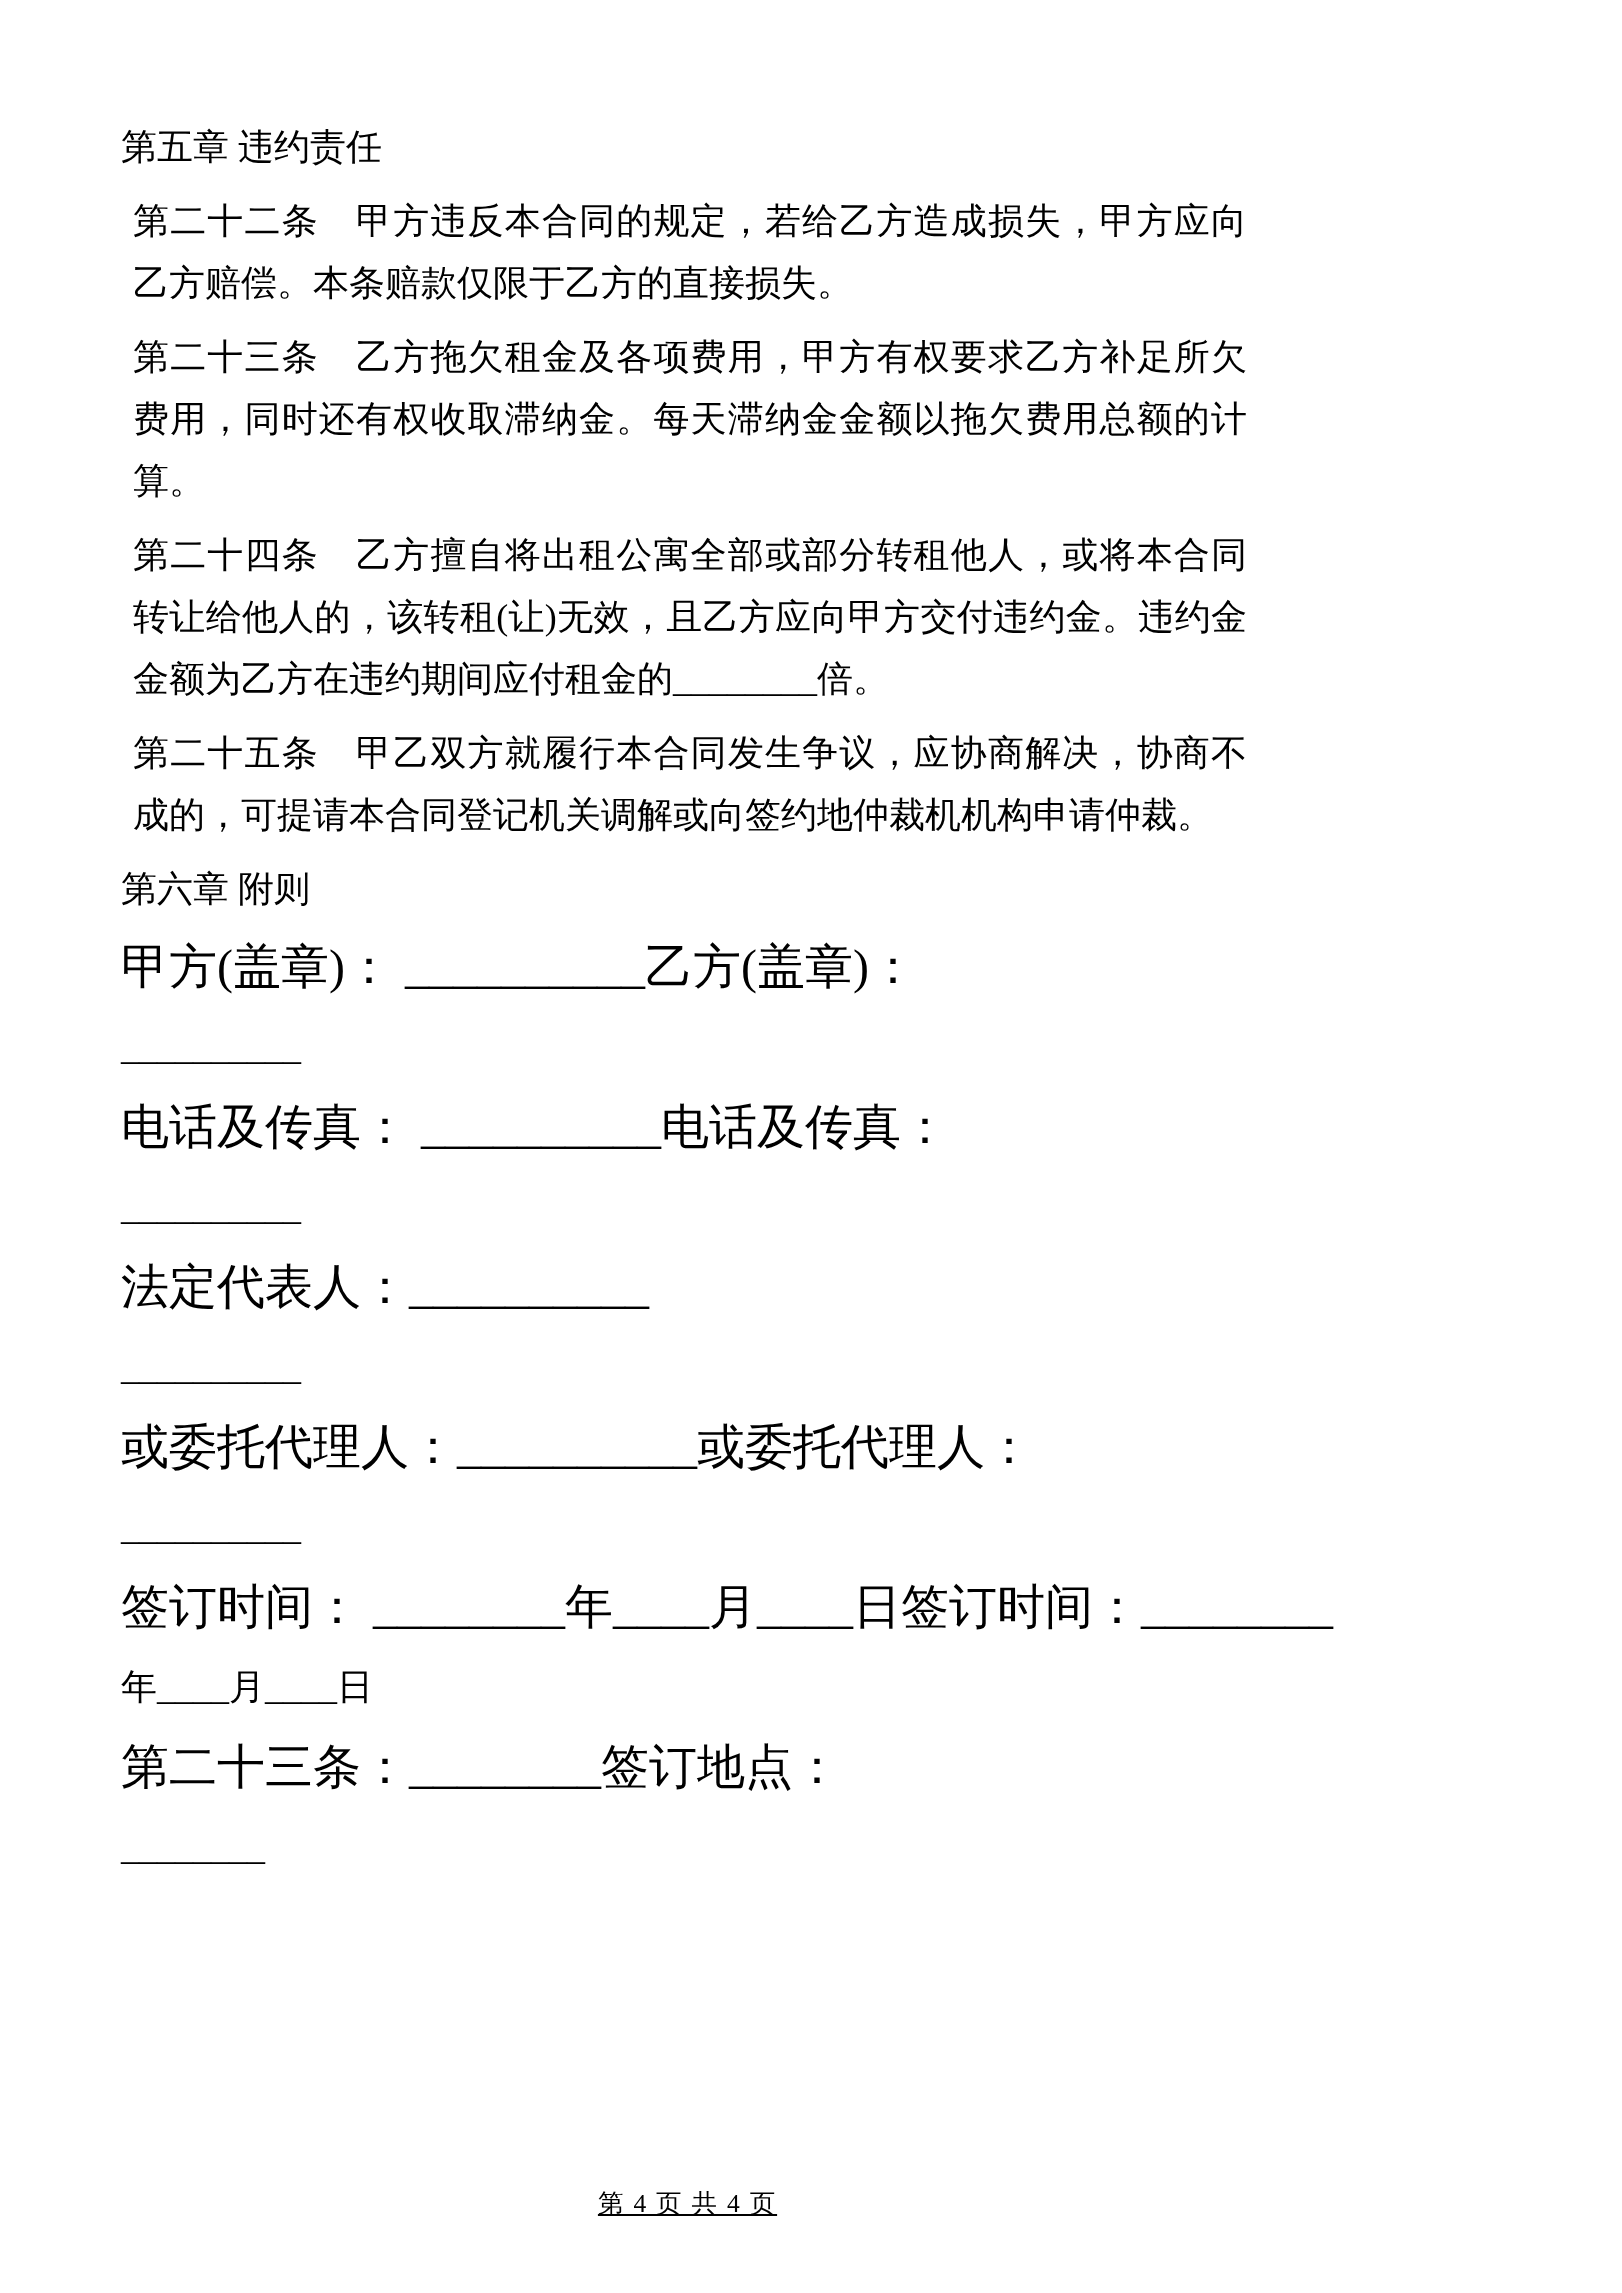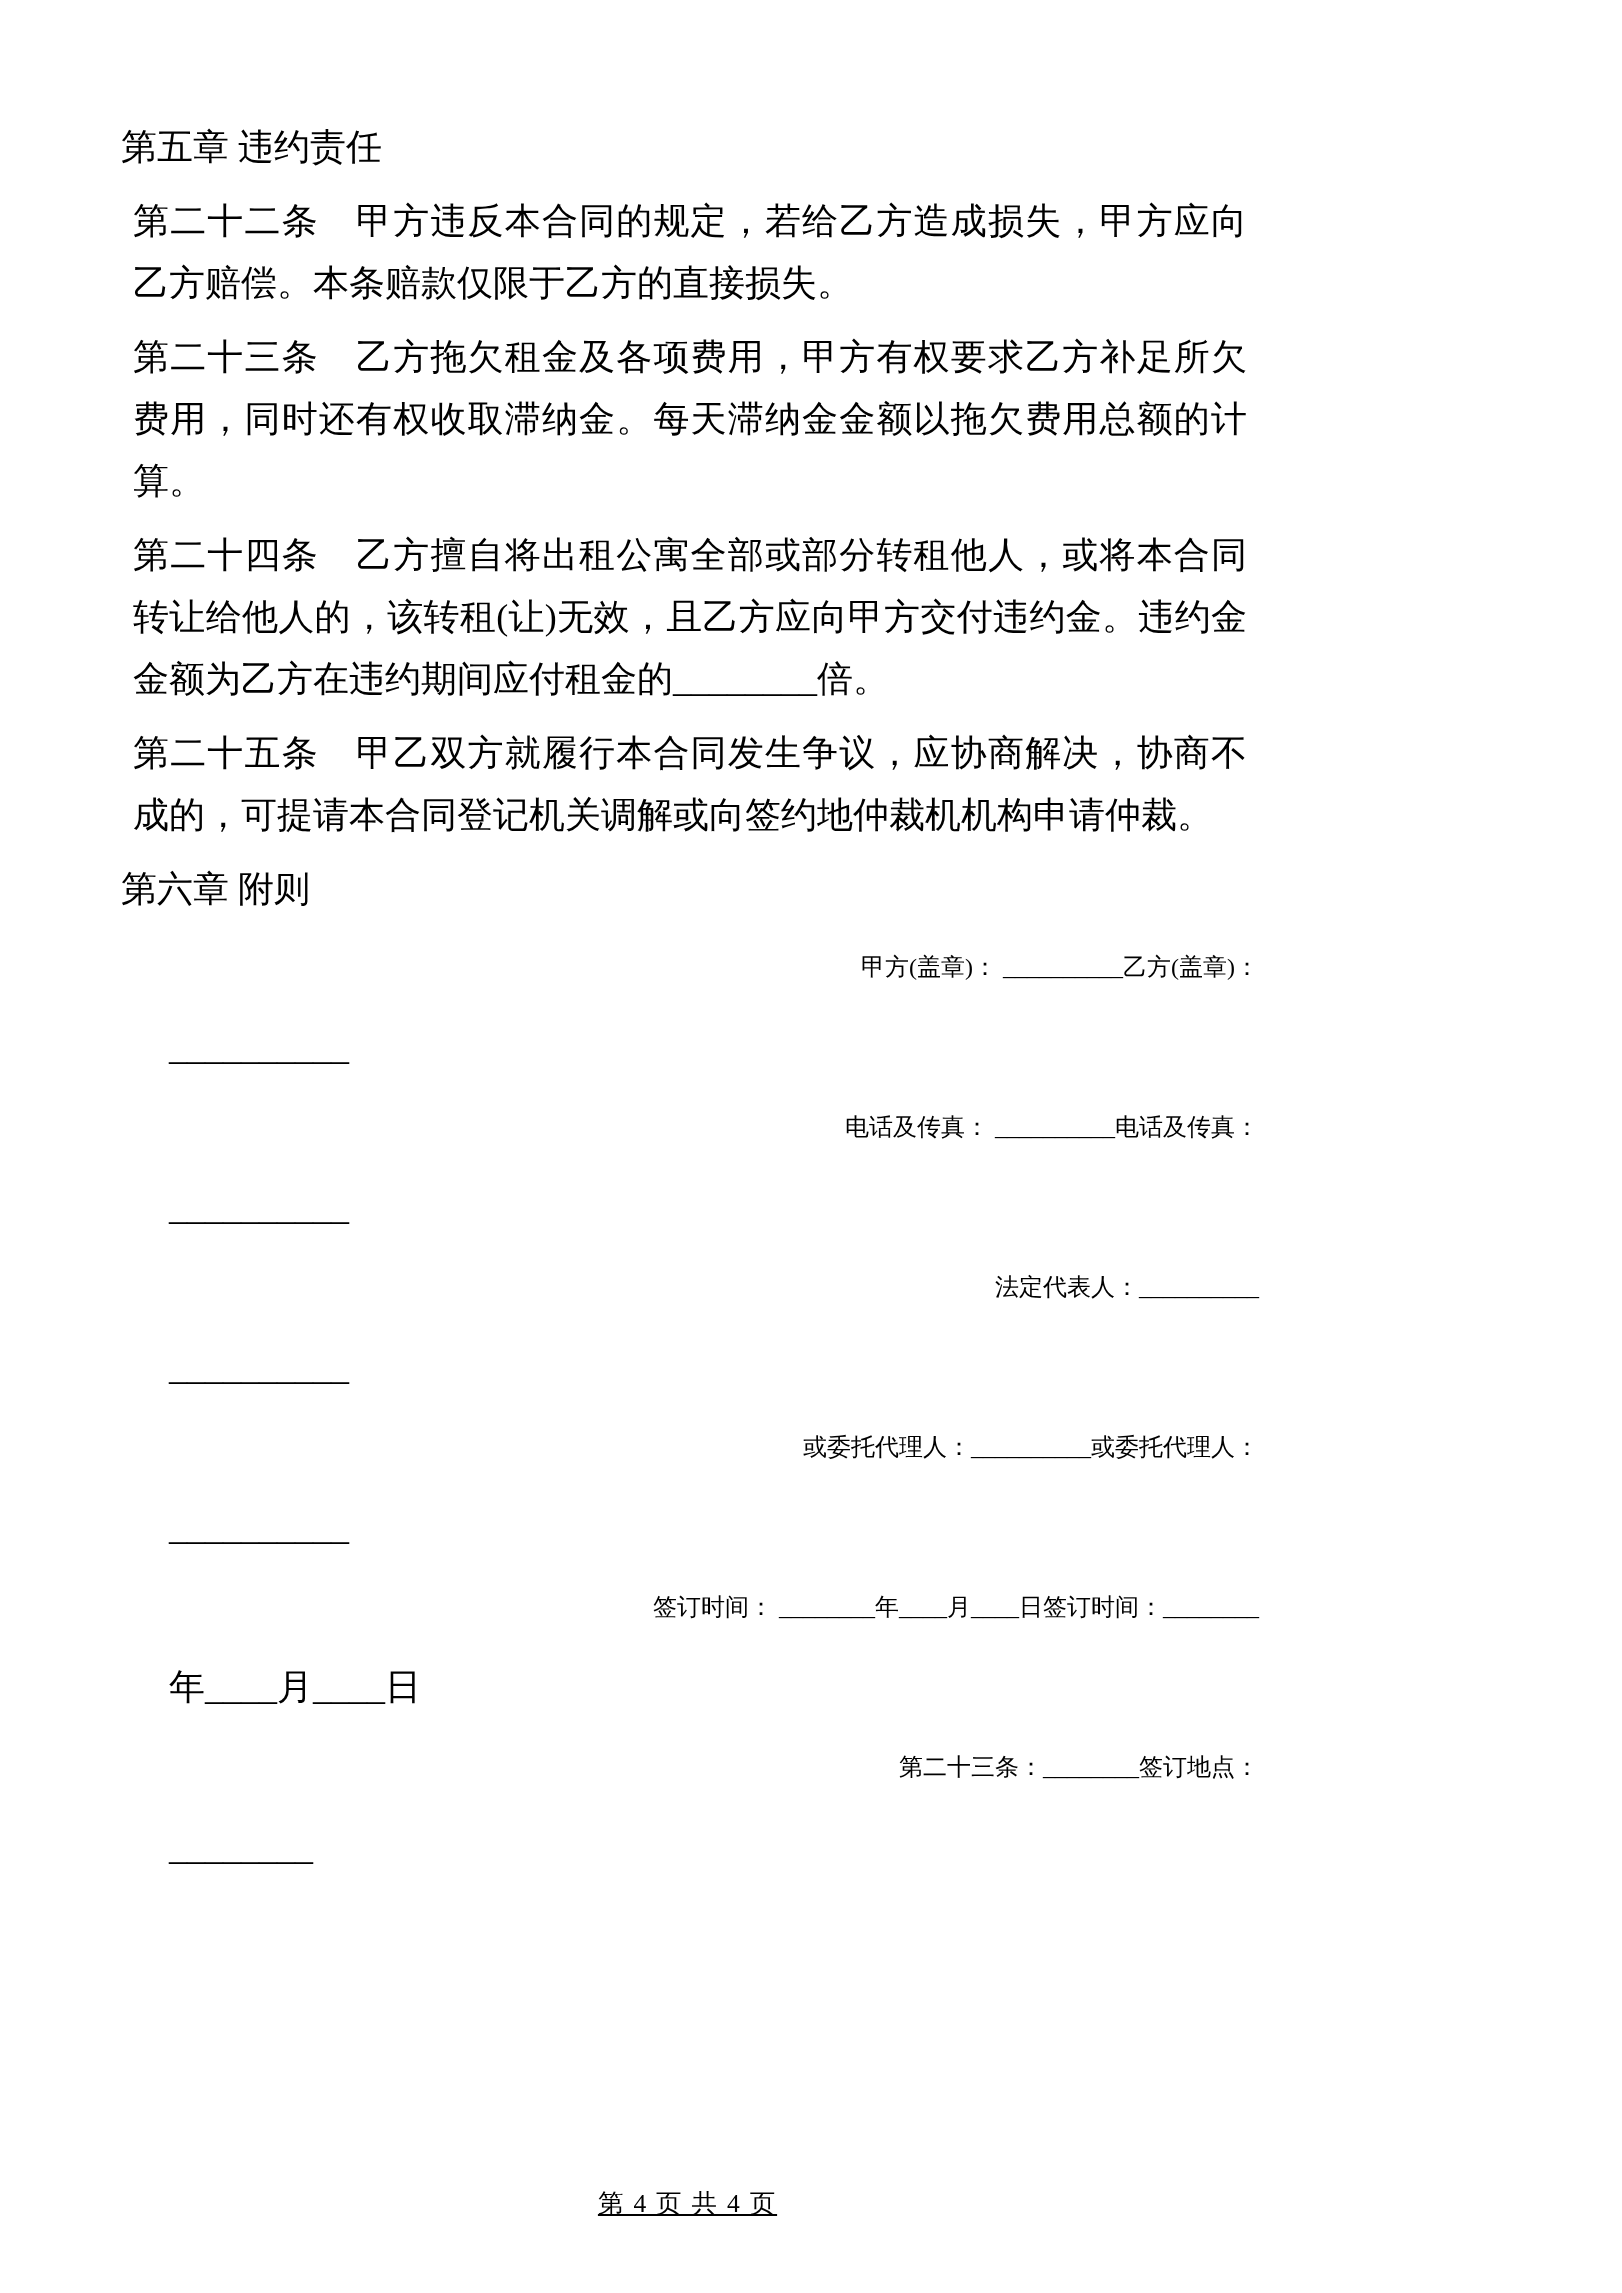--- a/index.html
+++ b/index.html
@@ -35,34 +35,33 @@
     margin: 0;
     font-size: 36px;
     line-height: 62px;
     text-align: left;
   }
   .sig {
     margin-top: 7.3px;
   }
   .sig-row {
     display: flex;
-    justify-content: flex-end;
+    justify-content: flex-start;
     align-items: baseline;
-    font-size: 24px;
+    font-size: 48px;
     line-height: 80px;
     white-space: nowrap;
   }
   .sig-left { text-align: left; }
   .sig-right { text-align: right; }
   .sig-wrap {
     font-size: 36px;
     line-height: 80px;
     text-align: left;
     white-space: nowrap;
-    margin-left: 48px;
   }
   .footer {
     position: absolute;
     left: 0;
     right: 0;
     bottom: 75px;
     text-align: center;
     font-size: 25.5px;
     line-height: 31px;
     letter-spacing: 1.8px;

